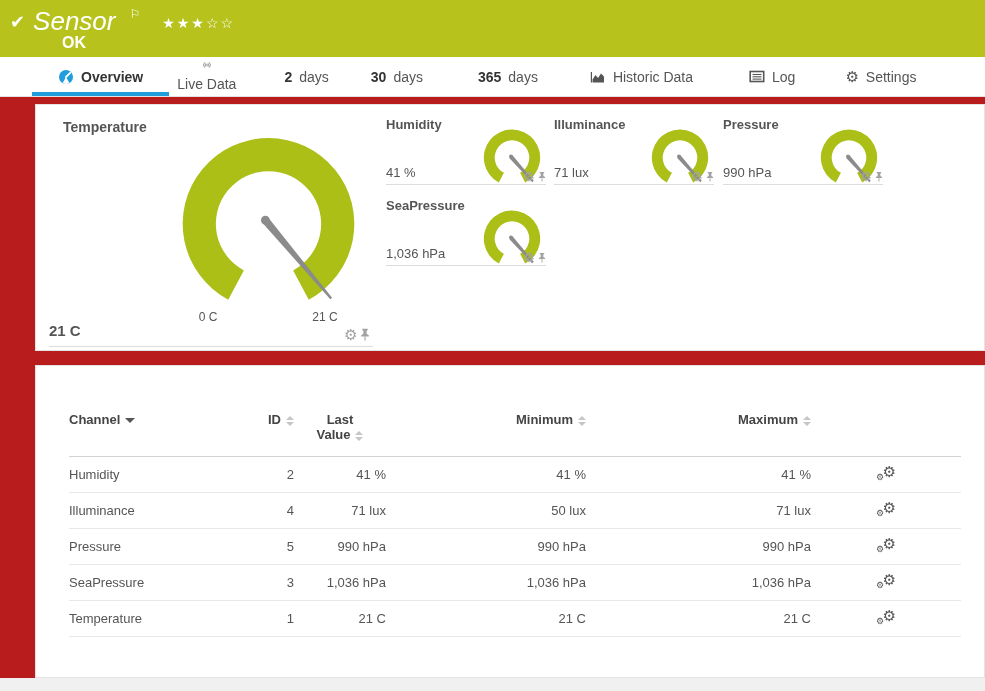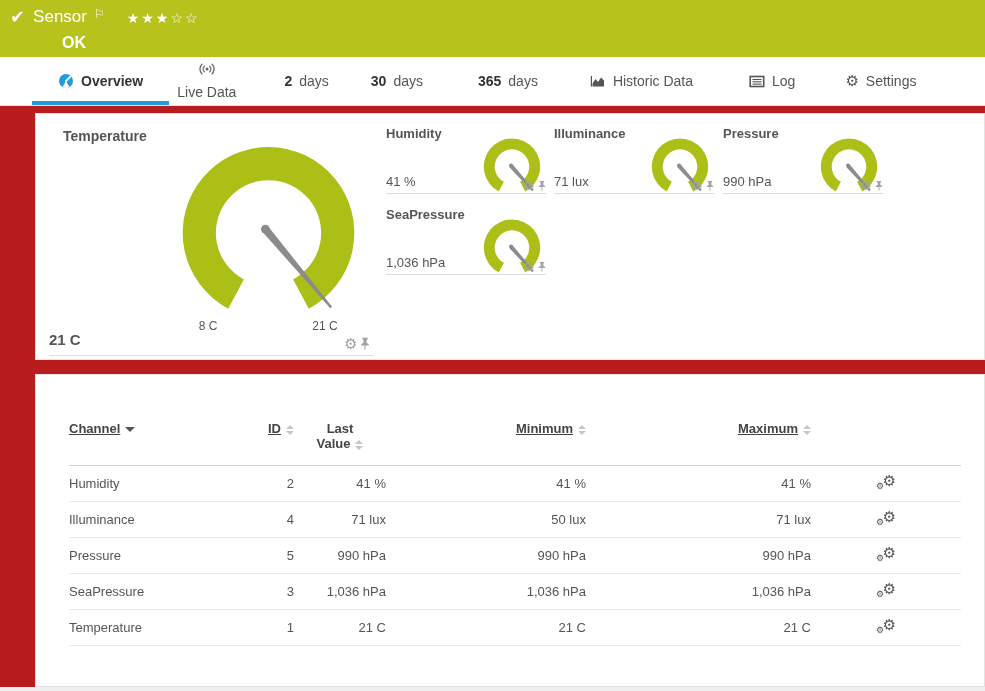--- a/index.html
+++ b/index.html
@@ -3,28 +3,28 @@
 <meta charset="utf-8">
 <style>
   * { box-sizing: border-box; margin: 0; padding: 0; }
   html,body { width: 985px; height: 691px; overflow: hidden;
     font-family: "Liberation Sans", sans-serif; background: #f0f0f0; }
 
   
   .topbar { position: relative; height: 57px; background: #b7c31c; color: #fff; }
   .topbar-row { position: absolute; left: 10px; top: 6px; display: flex; align-items: center; }
   .check-glyph { font-size: 18px; margin-right: 8px; }
-  .sensor-kind { font-size: 17px; font-weight: 400; margin-right: 1px; }
+  .sensor-kind { font-style: italic; font-size: 26px; font-weight: 400; margin-right: 8px; }
   .sensor-title { font-size: 19px; font-weight: 700; }
   .flag-glyph { font-size: 12px; margin-left: 6px; align-self: flex-start; margin-top: 1px; }
   .stars { font-size: 14px; letter-spacing: 2px; margin-left: 22px; margin-top: 2px; }
   .status-ok { position: absolute; left: 62px; top: 34px; font-size: 16px; font-weight: 700; }
 
   
-  .tabbar { height: 49px; background: #fff; display: flex; align-items: stretch;
+  .tabbar { height: 40px; background: #fff; display: flex; align-items: stretch;
     padding-left: 32px; border-bottom: 1px solid #e2e2e2; }
   .tab { display: flex; align-items: center; gap: 7px; font-size: 14px; color: #555;
     border-bottom: 4px solid transparent; padding-top: 4px; cursor: pointer; white-space: nowrap; }
   .tab b { color: #333; }
   .tab.active { border-bottom-color: #1f9ddc; color: #333; font-weight: 700;
     padding-left: 26px; padding-right: 26px; }
   .tab-livedata { margin-left: 8px; flex-direction: column; }
   .tab-2days   { margin-left: 48px; }
   .tab-30days  { margin-left: 42px; }
   .tab-365days { margin-left: 55px; }
@@ -60,21 +60,21 @@
   .gcell-value { position: absolute; left: 0; top: 52px; font-size: 13px; color: #555; }
   .gcell-svg { position: absolute; left: 94px; top: 14px; }
   .cell-icons { position: absolute; right: 0px; bottom: 1px; }
   .icon-pair { display: inline-flex; align-items: center; gap: 3px; }
   .gear-glyph-sm { font-size: 13px; color: #a2a2a2; line-height: 1; }
 
   
   table.channels { position: absolute; left: 33px; top: 40px; border-collapse: collapse;
     font-size: 13px; color: #555; }
   table.channels th { font-weight: 700; color: #444; padding: 6px 0 14px 0;
-    vertical-align: top; border-bottom: 1px solid #d2d2d2; text-decoration: underline; }
+    vertical-align: top; border-bottom: 1px solid #d2d2d2; }
   table.channels td { padding: 0; height: 36px; border-bottom: 1px solid #e8e8e8; }
   .col-channel { width: 165px; text-align: left; }
   .col-id { width: 60px; text-align: right; }
   .col-last { width: 92px; text-align: right; }
   th.col-last { text-align: center; }
   th.col-last .th-wrap { display: inline-block; width: 52px; }
   .col-min { width: 200px; text-align: right; }
   .col-max { width: 225px; text-align: right; }
   .col-set { width: 150px; text-align: center; }
   .sort { display: inline-block; vertical-align: middle; margin-left: 5px; }
@@ -158,21 +158,21 @@
   <div class="card card-gauges">
 
     <div class="main-title">Temperature</div>
 
     <svg class="main-gauge-svg" width="195" height="176" viewBox="0 0 200 180">
       <path d="M 58.7 172.7 A 88 88 0 1 1 141.3 172.7 L 125.3 142.7 A 54 54 0 1 0 74.7 142.7 Z" fill="#abbf17"></path>
       <circle cx="96.8" cy="91.2" r="4.5" fill="#8b8b8b"></circle>
       <polygon points="93.7,93.8 99.9,88.7 165.2,170.8 163.4,172.4" fill="#8b8b8b"></polygon>
     </svg>
 
-    <div class="axis-label axis-min">8 C</div>
+    <div class="axis-label axis-min">0 C</div>
     <div class="axis-label axis-max">21 C</div>
     <div class="main-value">21 C</div>
 
     <div class="main-icons icon-pair">
       <span class="gear-glyph-sm" style="font-size:15px">⚙</span>
       <svg width="10" height="13" viewBox="0 0 9 12">
         <path d="M2 0.8 h5 v1.3 l-1 .5 v2.7 l2 1.3 v1.2 H1 V6.6 l2-1.3 V2.6 l-1-.5 z" fill="#a2a2a2"></path>
         <rect x="4" y="7.8" width="1" height="3.8" fill="#a2a2a2"></rect>
       </svg>
     </div>

